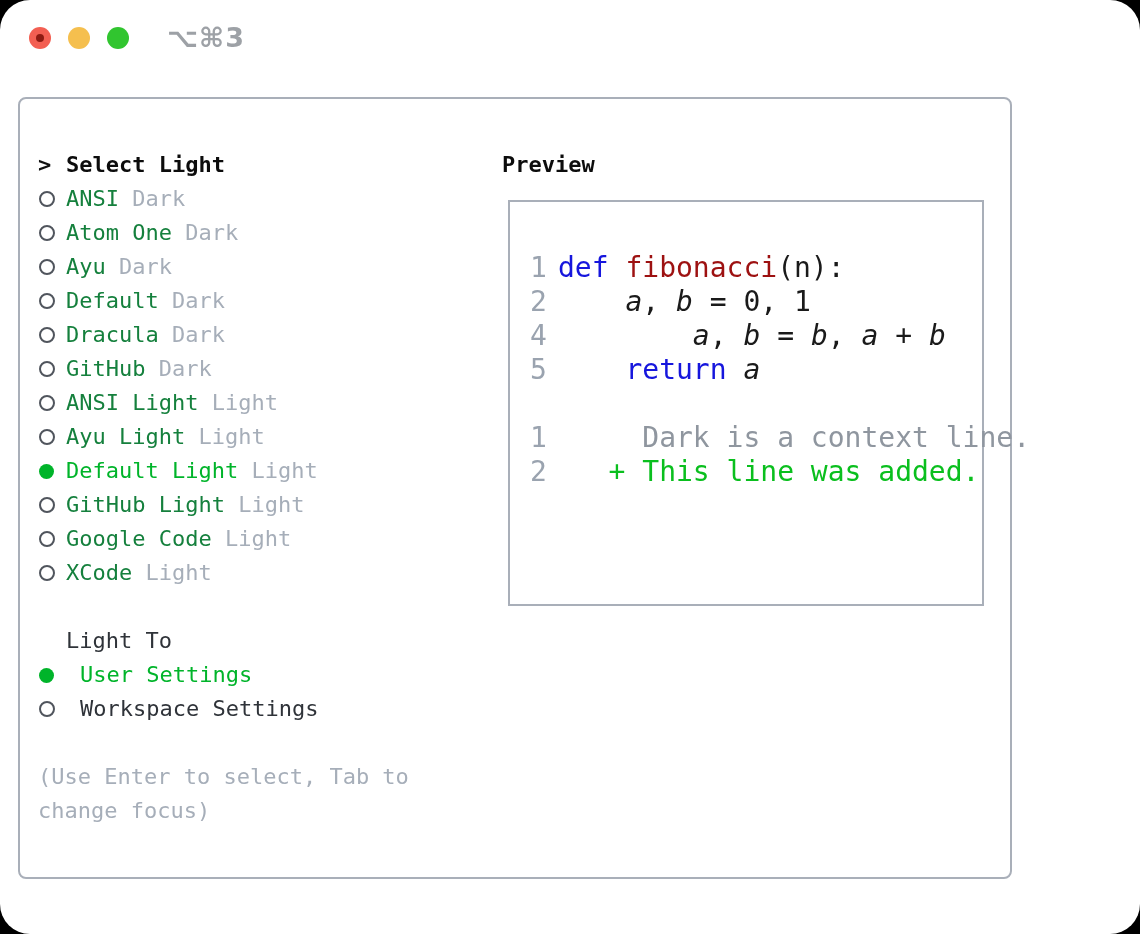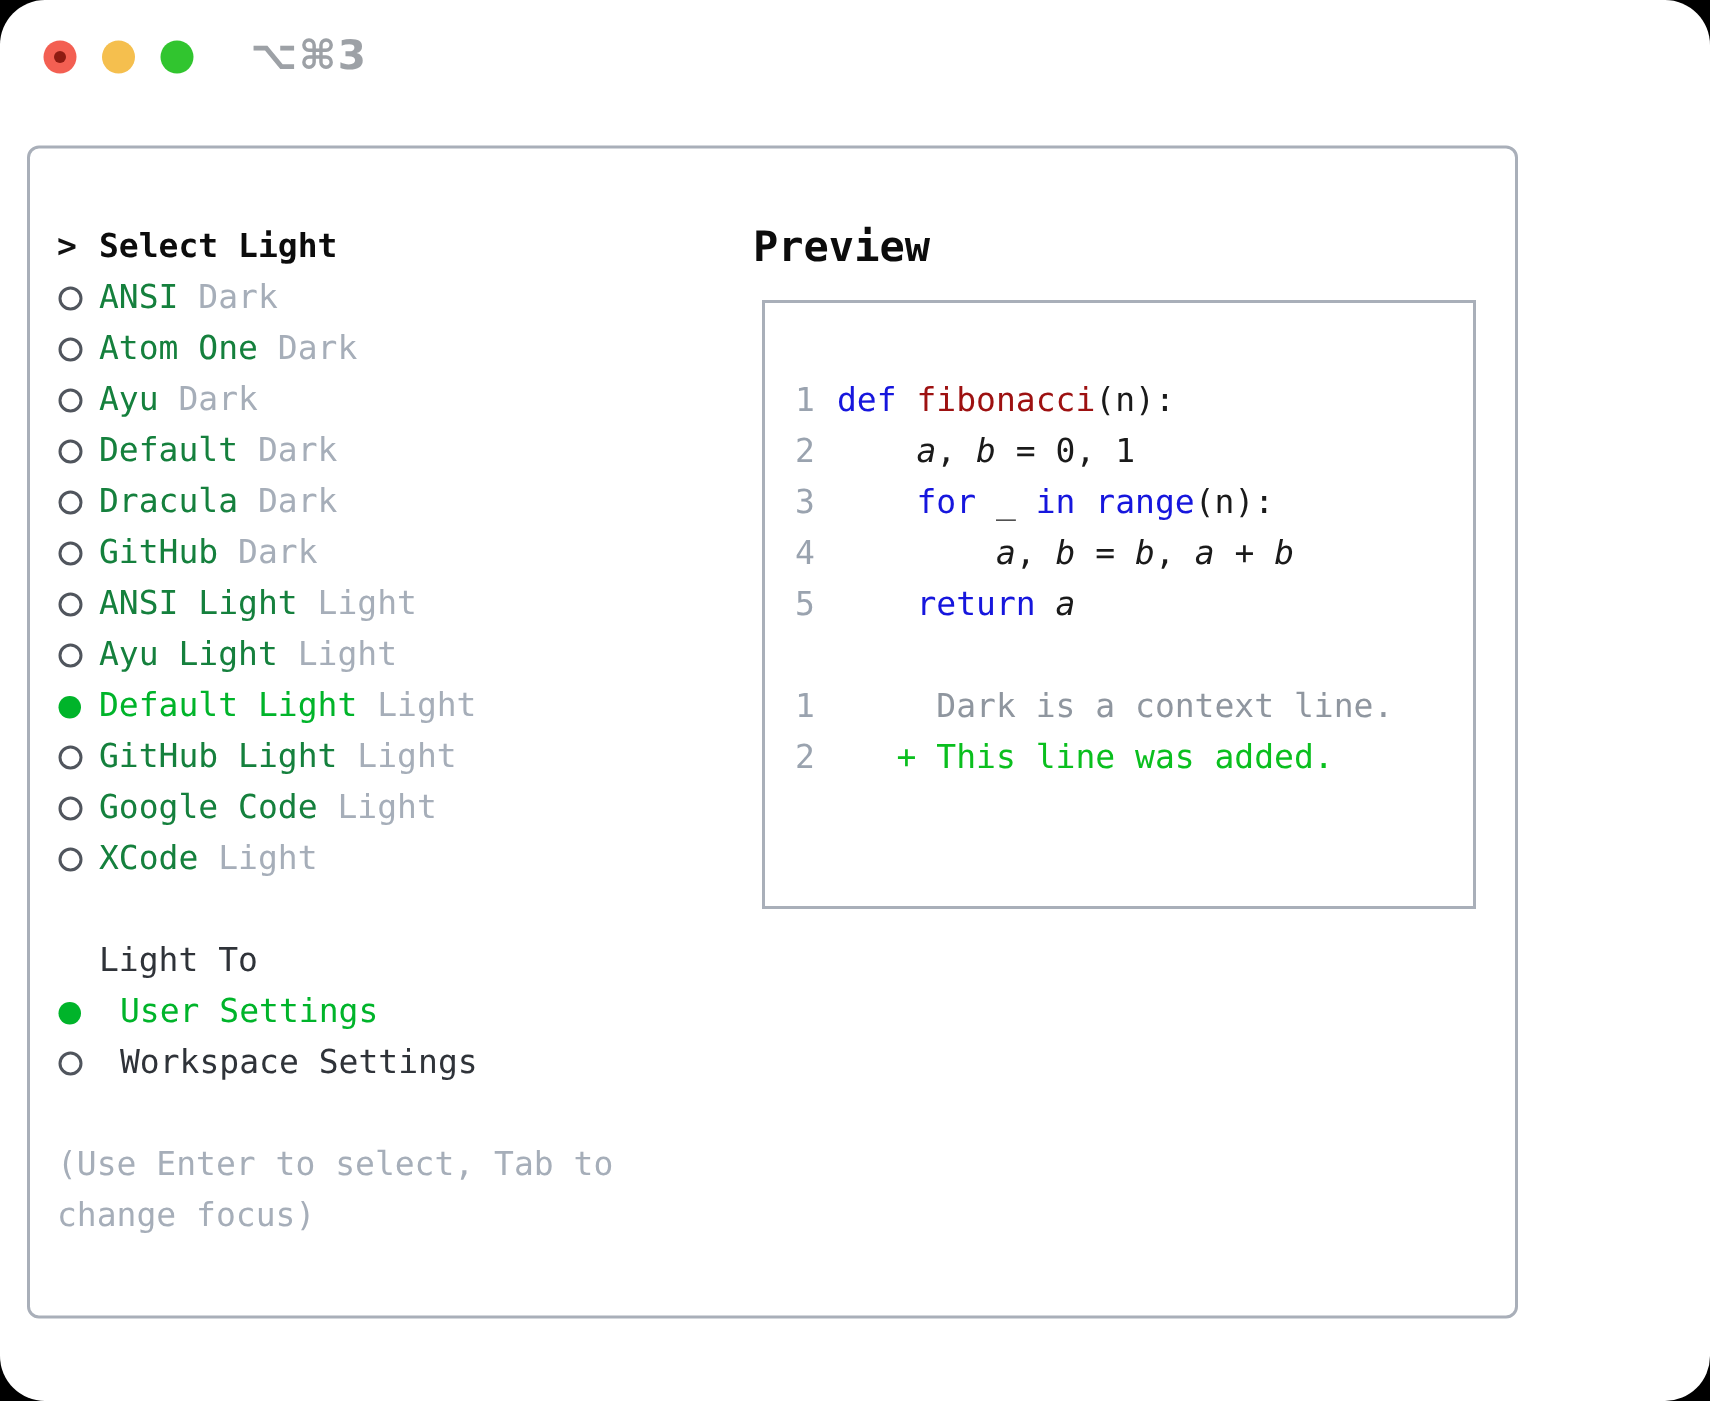--- a/index.html
+++ b/index.html
@@ -48,27 +48,27 @@
   .theme-name.selected{color:#00b42a;}
   .theme-tag{color:#a6aeb9;}
   .spacer{height:34px;}
   .apply-label{color:#2f3339;margin-left:14px;}
   .apply-label.selected{color:#00b42a;}
   .help{
     color:#a6aeb9;width:412px;white-space:normal;line-height:34px;
   }
   
   .preview-title{
-    position:absolute;left:482px;top:49px;font-size:28px;line-height:34px;
+    position:absolute;left:482px;top:49px;font-size:22px;line-height:34px;
     font-weight:bold;color:#0c0c0c;
   }
   .preview-box{
     position:absolute;left:488px;top:101px;width:476px;height:406px;
     border:2px solid #a9afb9;box-sizing:border-box;
-    padding:49px 0 0 20px;font-size:22px;
+    padding:49px 0 0 20px;font-size:28px;
   }
   .code-line{height:34px;white-space:pre;line-height:34px;}
   .lnum{display:inline-block;width:28px;color:#9aa3af;}
   .seg-pl{color:#1a1a1a;}
   .seg-kw{color:#1616dd;}
   .seg-fn{color:#9d1111;}
   .seg-va{color:#1a1a1a;font-style:italic;}
   .seg-ctx{color:#8f969f;}
   .seg-del{color:#cb3220;}
   .seg-add{color:#0abf1e;}
@@ -123,21 +123,20 @@
       <div class="spacer"></div>
 
       <div class="help">(Use Enter to select, Tab to change focus)</div>
     </div>
 
     <div class="preview-title">Preview</div>
 
     <div class="preview-box">
         <div class="code-line"><span class="lnum">1</span><span class="seg-kw">def</span><span class="seg-pl"> </span><span class="seg-fn">fibonacci</span><span class="seg-pl">(n):</span></div>
         <div class="code-line"><span class="lnum">2</span><span class="seg-pl">    </span><span class="seg-va">a</span><span class="seg-pl">, </span><span class="seg-va">b</span><span class="seg-pl"> = 0, 1</span></div>
-        <div class="code-line"><span class="lnum">3</span><span class="seg-pl">    </span><span class="seg-kw">for</span><span class="seg-pl"> _ </span><span class="seg-kw">in</span><span class="seg-pl"> </span><span class="seg-kw">range</span><span class="seg-pl">(n):</span></div>
         <div class="code-line"><span class="lnum">4</span><span class="seg-pl">        </span><span class="seg-va">a</span><span class="seg-pl">, </span><span class="seg-va">b</span><span class="seg-pl"> = </span><span class="seg-va">b</span><span class="seg-pl">, </span><span class="seg-va">a</span><span class="seg-pl"> + </span><span class="seg-va">b</span></div>
         <div class="code-line"><span class="lnum">5</span><span class="seg-pl">    </span><span class="seg-kw">return</span><span class="seg-pl"> </span><span class="seg-va">a</span></div>
         <div class="code-line"><span class="lnum"></span></div>
         <div class="code-line"><span class="lnum">1</span><span class="seg-ctx">     Dark is a context line.</span></div>
         <div class="code-line"><span class="lnum">2</span><span class="seg-add">   + This line was added.</span></div>
       </div>
 
   </div>
 </div>
 

